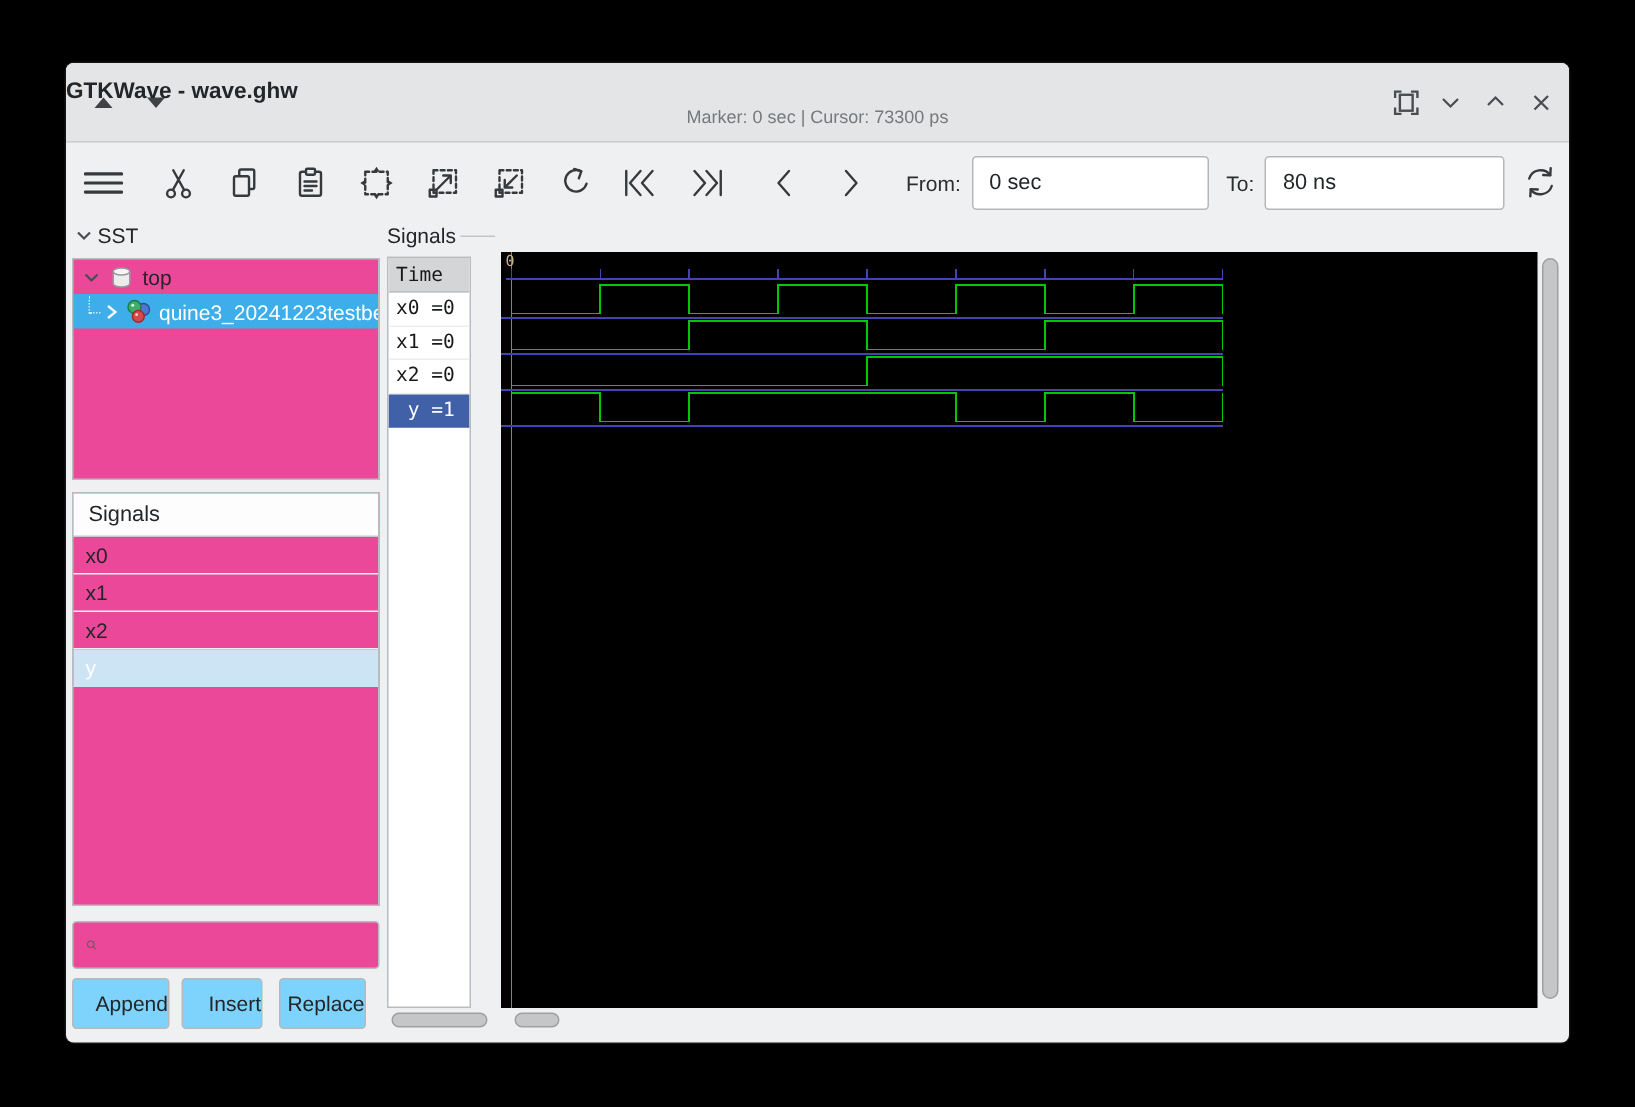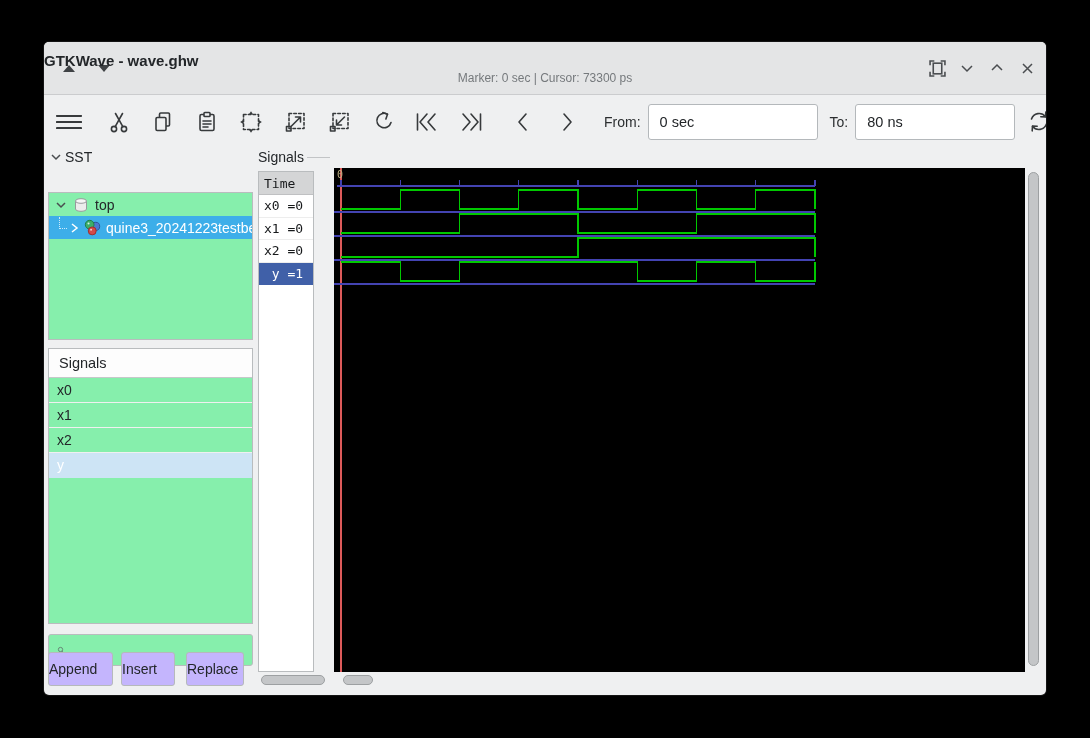--- a/index.html
+++ b/index.html
@@ -30,35 +30,35 @@
   .ticon { width:26px; height:26px; margin-right:18px; display:flex;
     align-items:center; justify-content:center; flex:none; }
   .ticon svg { stroke:#373a3c; fill:none; stroke-width:1.6; stroke-linecap:round; stroke-linejoin:round; }
   .tlabel { font-size:14px; color:#2b2e30; margin:0 7px 0 6px; flex:none; }
   .tinput { height:36px; border:1px solid #b4b8bb; border-radius:3px; background:#fff;
     font-size:14.5px; color:#232629; padding:0 11px; font-family:"Liberation Sans",sans-serif; flex:none; }
 
   
   .sst-header { position:absolute; left:6px; top:107px; display:flex; align-items:center;
     font-size:14px; color:#232629; }
-  .panel-box { position:absolute; background:#86efac; border:1px solid #b9bcbe;margin-top:20px; }
+  .panel-box { position:absolute; background:#ec4899; border:1px solid #b9bcbe; }
   .tree-box { left:4px; top:130px; width:205px; height:148px; overflow:hidden; }
   .tree-row { height:23px; display:flex; align-items:center; font-size:14px; color:#232629; white-space:nowrap; }
   .tree-row.sel { background:#3daee9; color:#fff; }
   .sig-box { left:4px; top:286px; width:205px; height:276px; }
   .sig-head { height:29px; display:flex; align-items:center; padding-left:10px;
     font-size:14.5px; color:#232629; border-bottom:1px solid #c6c8ca; background:#fdfdfd; }
   .sig-row { height:25px; display:flex; align-items:center; padding-left:8px;
     font-size:14px; color:#232629; border-bottom:1px solid #f0f0f0; }
   .sig-row.sel { background:#cde4f5; color:#fff; border-bottom-color:#cde4f5; }
   .search-box { left:4px; top:572px; width:205px; height:32px; border-radius:3px;
     display:flex; align-items:center; padding-left:8px; }
-  .btn { position:absolute; top:610px; height:34px; background:#c4b5fd;
+  .btn { position:absolute; top:610px; height:34px; background:#7dd3fc;
     border:1px solid #b6b9bb; border-radius:3px; font-size:14px; color:#232629;
-    display:flex; align-items:center; justify-content:flex-start; cursor:default; }
+    display:flex; align-items:center; justify-content:flex-end; cursor:default; }
 
   
   .frame-label { position:absolute; top:107px; display:flex; align-items:center; font-size:14px; color:#232629; }
   .frame-line { height:0; border-top:1px solid #c2c4c6; margin-left:3px; }
 
   
   .mid-list { position:absolute; left:214px; top:129px; width:56px; height:501px;
     background:#fff; border:1px solid #b9bcbe; overflow:hidden;
     font-family:"DejaVu Sans Mono", monospace; font-size:13px; color:#17191b; }
   .mid-time { height:23px; background:#d4d5d6; border-bottom:1px solid #bfc0c2;
@@ -191,21 +191,21 @@
       <svg width="24" height="24" viewBox="0 0 24 24">
         <polyline points="15,4 8,12 15,20"></polyline>
       </svg>
     </div>
     <div class="ticon">
       <svg width="24" height="24" viewBox="0 0 24 24">
         <polyline points="9,4 16,12 9,20"></polyline>
       </svg>
     </div>
     <span class="tlabel">From:</span>
-    <input class="tinput" style="width: 170px;" value="0 sec">
+    <input class="tinput" style="width: 158px;" value="0 sec">
     <span class="tlabel" style="margin-left:12px;">To:</span>
     <input class="tinput" style="width: 160px;" value="80 ns">
     <div class="ticon" style="margin-left:11px; margin-right:0;">
       <svg width="27" height="27" viewBox="0 0 26 26">
         <path d="M5.5 10.5 A 8 8 0 0 1 19.5 8.2"></path>
         <path d="M19.8 3.6 L19.5 8.4 L14.8 8.2"></path>
         <path d="M20.5 15.5 A 8 8 0 0 1 6.5 17.8"></path>
         <path d="M6.2 22.4 L6.5 17.6 L11.2 17.8"></path>
       </svg>
     </div>

